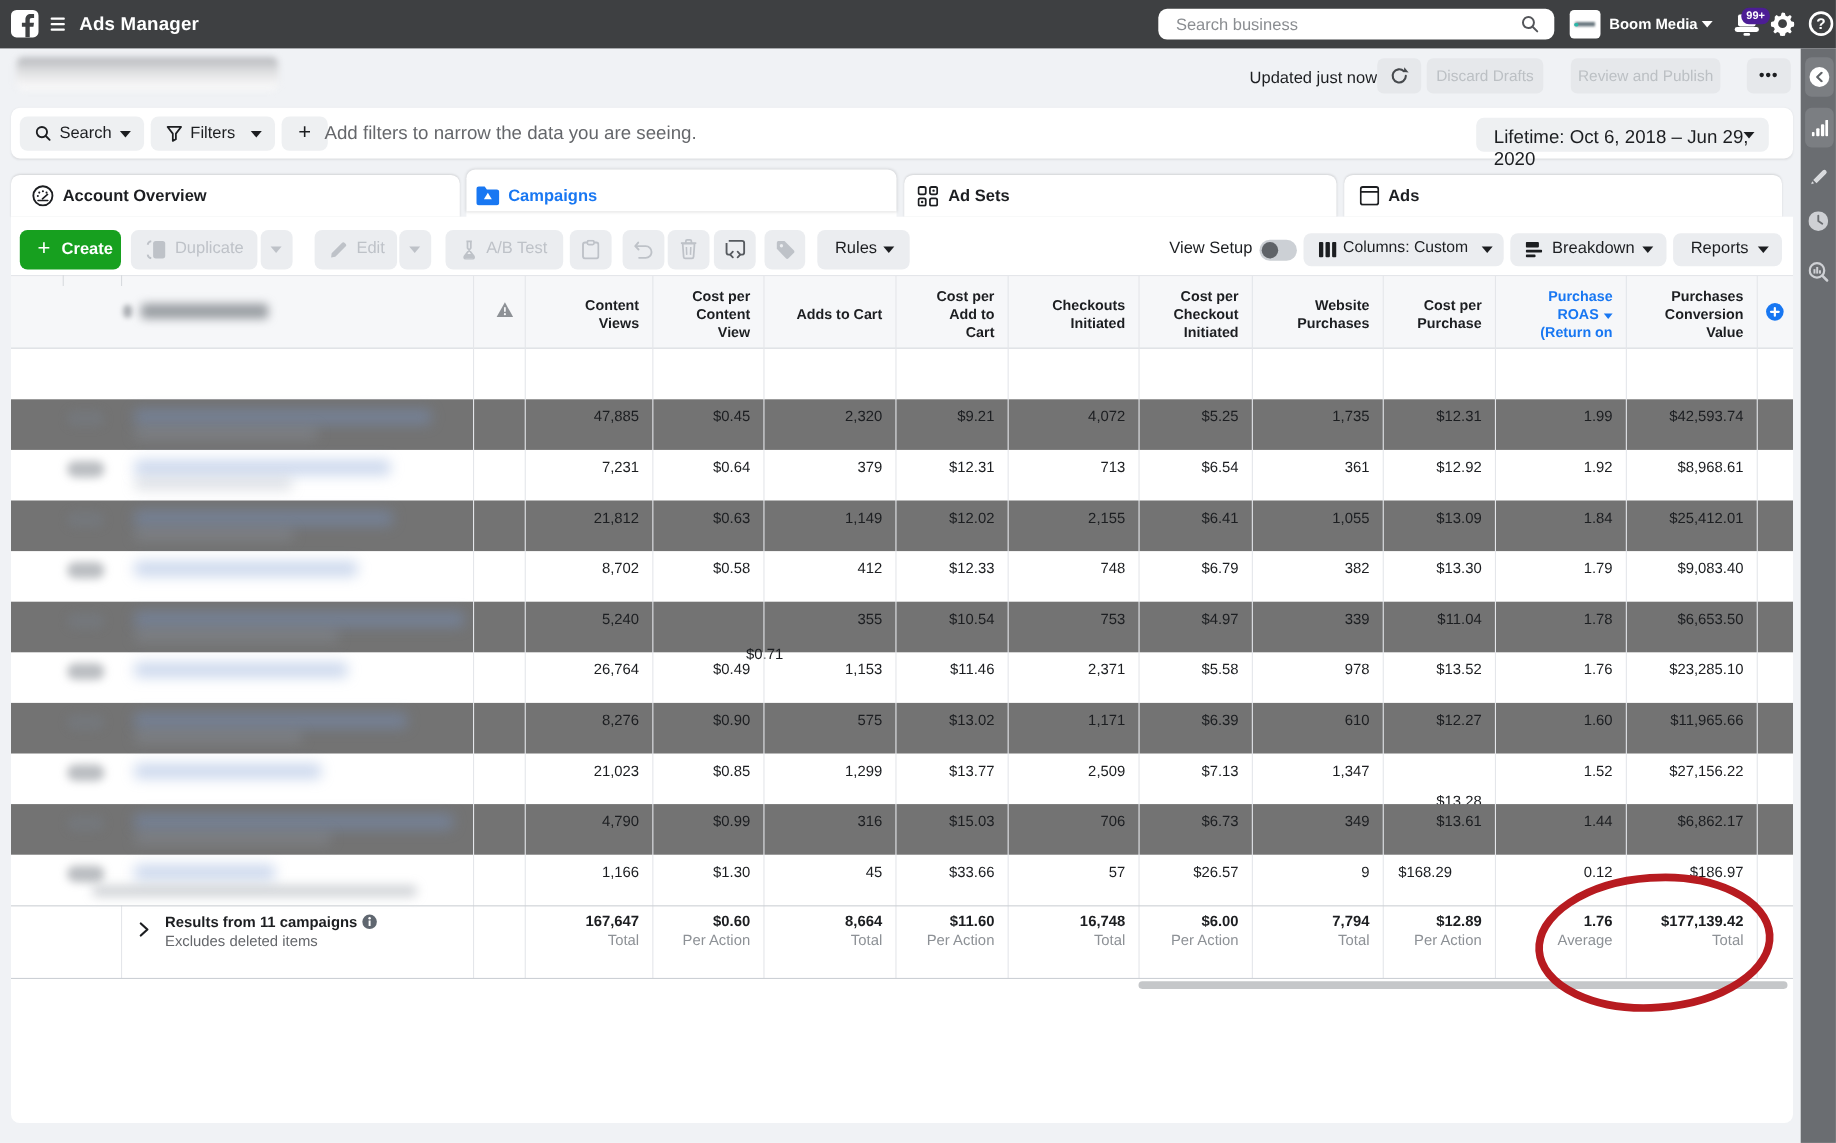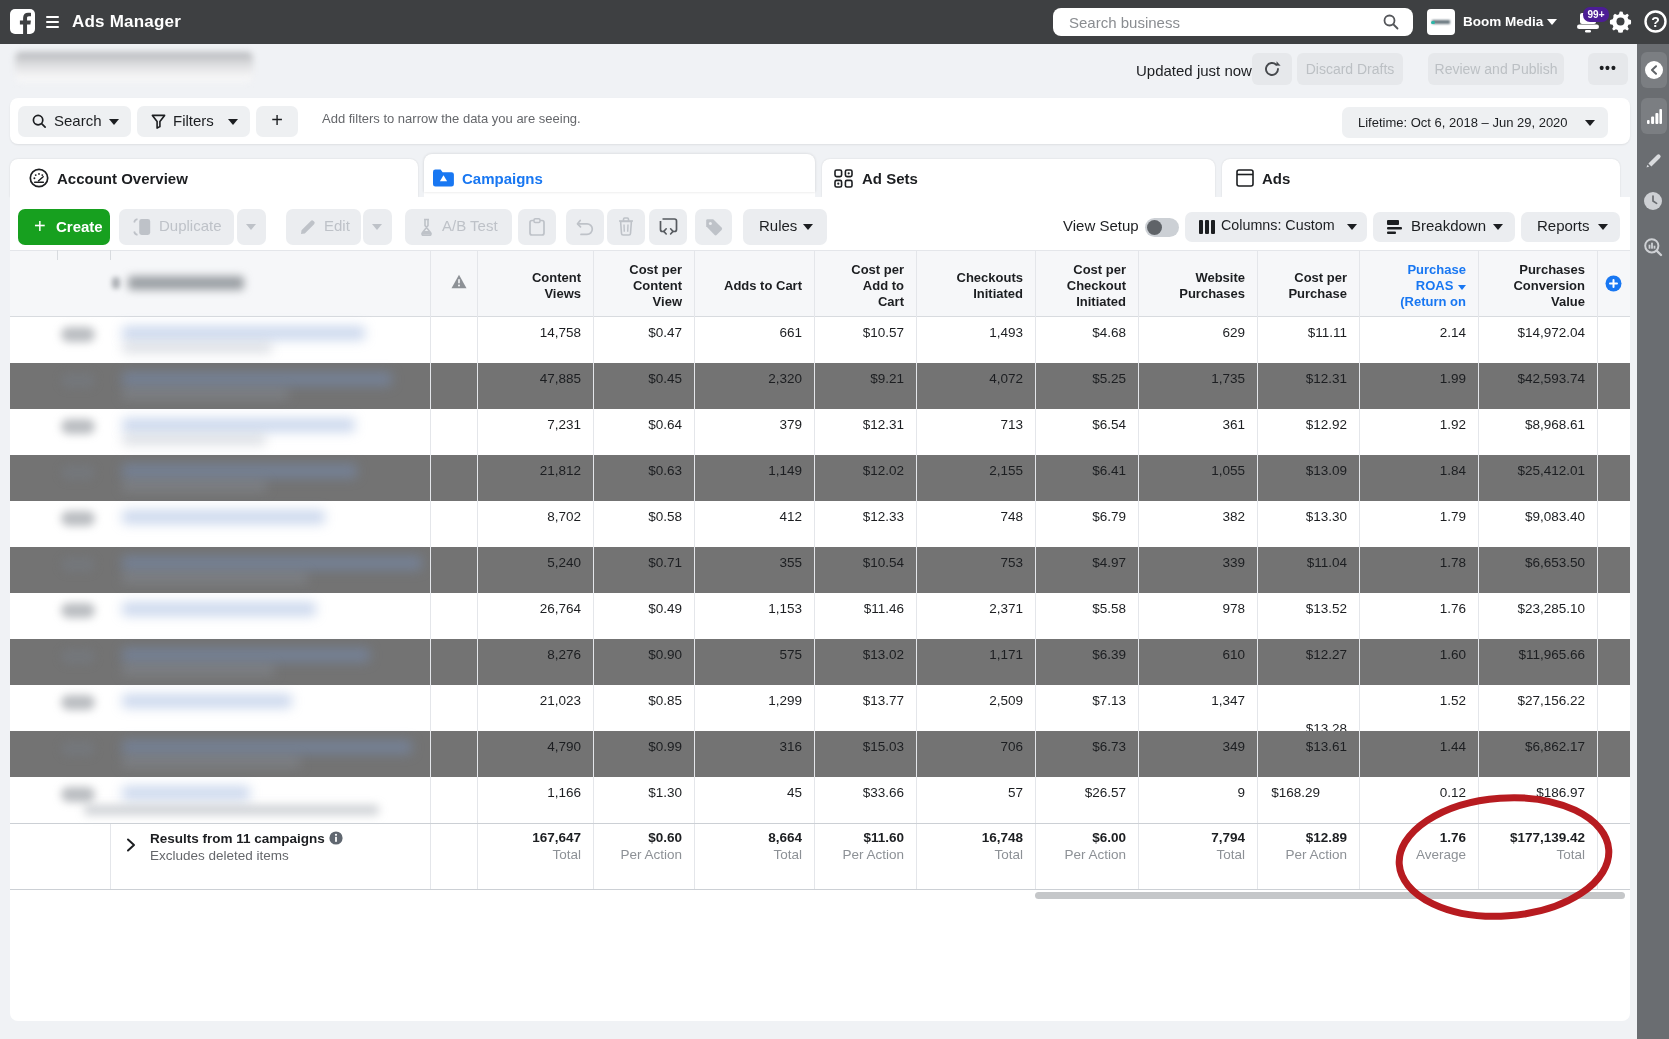--- a/index.html
+++ b/index.html
@@ -21,21 +21,21 @@
   #badge { position:absolute; left:1583px; top:7px; width:26px; height:15px; background:#4c1d95; border-radius:7px; color:#fff; font-size:10px; font-weight:700; text-align:center; line-height:15px; z-index:3;}
 
   
   #acctblur { position:absolute; left:15px; top:52px; width:238px; height:30px; background:linear-gradient(180deg, #b2b4b8 0%, #d8d9db 35%, #efeff0 70%, #fafafa 100%); border-radius:6px; filter:blur(3px); }
   #updated { position:absolute; left:1136px; top:62px; font-size:15px; color:#1c1e21; }
   .gbtn { position:absolute; top:53px; height:32px; background:#e6e8eb; border-radius:6px; font-size:14px; color:#bcc0c4; text-align:center; }
 
   
   #filterpanel { position:absolute; left:10px; top:98px; width:1620px; height:46px; background:#fff; border-radius:8px; box-shadow:0 1px 2px rgba(0,0,0,.08); }
   .fbtn { position:absolute; top:8px; height:31px; background:#eef0f2; border-radius:7px; font-size:15px; color:#1c1e21; }
-  #addfilters { position:absolute; left:312px; top:13px; font-size:13px; color:#65676b; }
+  #addfilters { position:absolute; left:285px; top:13px; font-size:17px; color:#65676b; }
 
   
   .tab { position:absolute; background:#fff; border-radius:8px 8px 0 0; box-shadow:0 0 2px rgba(0,0,0,.12); height:38px; top:159px; }
   .tab .lbl { position:absolute; top:11px; font-size:15px; font-weight:700; color:#1c1e21; }
   #tabCampaigns { top:154px; height:46px; box-shadow:none; z-index:2; }
   #tabCampaigns::before { content:""; position:absolute; left:0; right:0; top:0; bottom:8px; border-radius:8px 8px 0 0; box-shadow:0 0 3px rgba(0,0,0,.14); z-index:-1; }
   #tabCampaigns .lbl { top:16px; color:#1877f2; }
 
   
   #panel { position:absolute; left:10px; top:197px; width:1620px; height:824px; background:#fff; border-radius:0 0 8px 8px; z-index:1; }
@@ -130,21 +130,21 @@
   </div>
   <div class="fbtn" style="left:127px; width:113px;">
     <svg style="position:absolute;left:14px;top:8px" width="15" height="15" viewBox="0 0 16 16">
         <path d="M1.5 1.5 h13 l-5 6.5 v5.5 l-3 1.5 v-7 z" fill="none" stroke="#1c1e21" stroke-width="1.7" stroke-linejoin="round"></path>
       </svg>
     <span style="position:absolute;left:36px;top:6px;">Filters</span>
     <div class="dcaret en" style="left:91px; top:13px;"></div>
   </div>
   <div class="fbtn" style="left:246px; width:42px; font-size:20px; text-align:center; line-height:28px; color:#1c1e21;">+</div>
   <div id="addfilters">Add filters to narrow the data you are seeing.</div>
-  <div class="fbtn" style="left:1332px; top:9px; width:266px; font-size:13px;">
+  <div class="fbtn" style="left:1332px; top:9px; width:266px; font-size:17px;">
     <span style="position:absolute;left:16px;top:8px;">Lifetime: Oct 6, 2018 – Jun 29, 2020</span>
     <div class="dcaret en" style="left:243px; top:13px;"></div>
   </div>
 </div>
 
 <div class="tab" id="tabAO" style="left:10px; width:408px;">
   <svg style="position:absolute;left:19px;top:9px" width="20" height="20" viewBox="0 0 20 20">
     <circle cx="10" cy="10" r="8.7" fill="none" stroke="#1c1e21" stroke-width="1.7"></circle>
     <circle cx="5.4" cy="10.2" r=".95" fill="#1c1e21"></circle>
       <circle cx="6.7" cy="7.1" r=".95" fill="#1c1e21"></circle>
@@ -295,35 +295,20 @@
       <rect x="7.2" y="5" width="1.6" height="4.6" rx=".8" fill="#f6f7f9"></rect>
       <circle cx="8" cy="11.6" r="1" fill="#f6f7f9"></circle>
     </svg>
   <svg style="position:absolute;left:1595px;top:78px" width="17" height="17" viewBox="0 0 17 17">
       <circle cx="8.5" cy="8.5" r="8" fill="#1877f2"></circle>
       <rect x="7.5" y="4" width="2" height="9" rx="1" fill="#fff"></rect>
       <rect x="4" y="7.5" width="9" height="2" rx="1" fill="#fff"></rect>
     </svg>
   <div class="blurbar" style="left:118px; top:79px; width:116px; height:14px; background:rgba(108,113,120,.65); filter:blur(4.5px);"></div>
   <div class="blurbar" style="left:102px; top:80px; width:8px; height:12px; background:rgba(120,125,132,.6); filter:blur(2.5px);"></div>
-  <div class="row" style="top:120px;">
-      <div class="cell" style="left:467px; width:116px;">14,758</div>
-      <div class="cell" style="left:583px; width:101px;">$0.47</div>
-      <div class="cell" style="left:684px; width:120px;">661</div>
-      <div class="cell" style="left:804px; width:102px;">$10.57</div>
-      <div class="cell" style="left:906px; width:119px;">1,493</div>
-      <div class="cell" style="left:1025px; width:103px;">$4.68</div>
-      <div class="cell" style="left:1128px; width:119px;">629</div>
-      <div class="cell" style="left:1247px; width:102px;">$11.11</div>
-      <div class="cell" style="left:1349px; width:119px;">2.14</div>
-      <div class="cell" style="left:1468px; width:119px;">$14,972.04</div>
-      <div class="blurbar" style="left:51px; top:10px; width:34px; height:15px; background:rgba(118,124,132,.5); border-radius:8px; filter:blur(4px);"></div>
-      <div class="blurbar" style="left:112px; top:9px; width:243px; height:14px; background:rgba(122,152,208,.38); filter:blur(6px);"></div>
-      <div class="blurbar" style="left:112px; top:26px; width:150px; height:10px; background:rgba(150,158,172,.34); filter:blur(6px);"></div>
-    </div>
   <div class="row alt" style="top:166px;">
       <div class="cell" style="left:467px; width:116px;">47,885</div>
       <div class="cell" style="left:583px; width:101px;">$0.45</div>
       <div class="cell" style="left:684px; width:120px;">2,320</div>
       <div class="cell" style="left:804px; width:102px;">$9.21</div>
       <div class="cell" style="left:906px; width:119px;">4,072</div>
       <div class="cell" style="left:1025px; width:103px;">$5.25</div>
       <div class="cell" style="left:1128px; width:119px;">1,735</div>
       <div class="cell" style="left:1247px; width:102px;">$12.31</div>
       <div class="cell" style="left:1349px; width:119px;">1.99</div>
@@ -371,21 +356,21 @@
       <div class="cell" style="left:1025px; width:103px;">$6.79</div>
       <div class="cell" style="left:1128px; width:119px;">382</div>
       <div class="cell" style="left:1247px; width:102px;">$13.30</div>
       <div class="cell" style="left:1349px; width:119px;">1.79</div>
       <div class="cell" style="left:1468px; width:119px;">$9,083.40</div>
       <div class="blurbar" style="left:51px; top:10px; width:34px; height:15px; background:rgba(118,124,132,.5); border-radius:8px; filter:blur(4px);"></div>
       <div class="blurbar" style="left:112px; top:9px; width:203px; height:14px; background:rgba(122,152,208,.38); filter:blur(6px);"></div>
     </div>
   <div class="row alt" style="top:350px;">
       <div class="cell" style="left:467px; width:116px;">5,240</div>
-      <div class="cell" style="left:583px; width:101px;">$0.71</div>
+      <div class="cell" style="left:613px; width:101px;margin-top:32px;">$0.71</div>
       <div class="cell" style="left:684px; width:120px;">355</div>
       <div class="cell" style="left:804px; width:102px;">$10.54</div>
       <div class="cell" style="left:906px; width:119px;">753</div>
       <div class="cell" style="left:1025px; width:103px;">$4.97</div>
       <div class="cell" style="left:1128px; width:119px;">339</div>
       <div class="cell" style="left:1247px; width:102px;">$11.04</div>
       <div class="cell" style="left:1349px; width:119px;">1.78</div>
       <div class="cell" style="left:1468px; width:119px;">$6,653.50</div>
       <div class="blurbar" style="left:51px; top:10px; width:34px; height:15px; background:rgba(118,124,132,.5); border-radius:8px; filter:blur(4px);"></div>
       <div class="blurbar" style="left:112px; top:9px; width:300px; height:14px; background:rgba(122,152,208,.38); filter:blur(6px);"></div>

